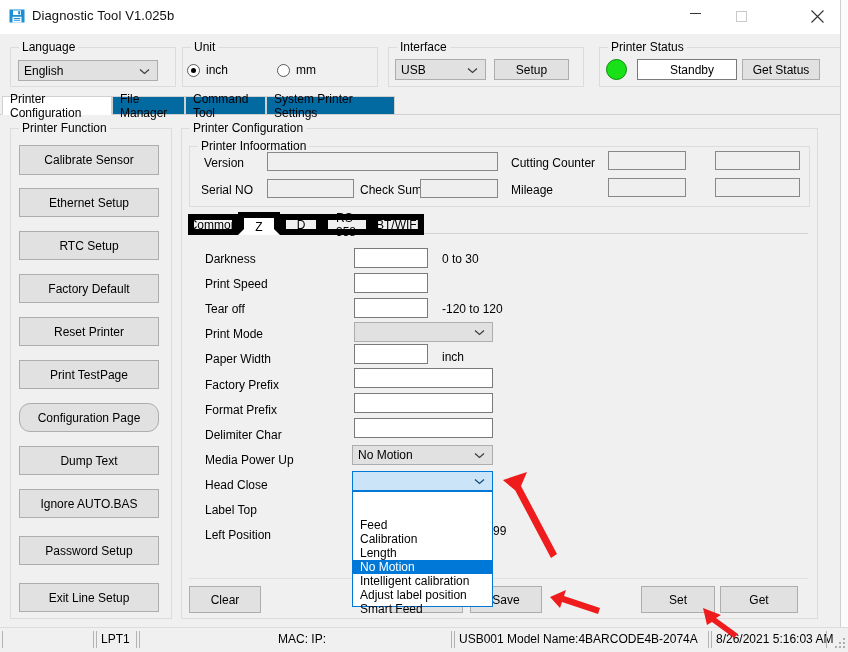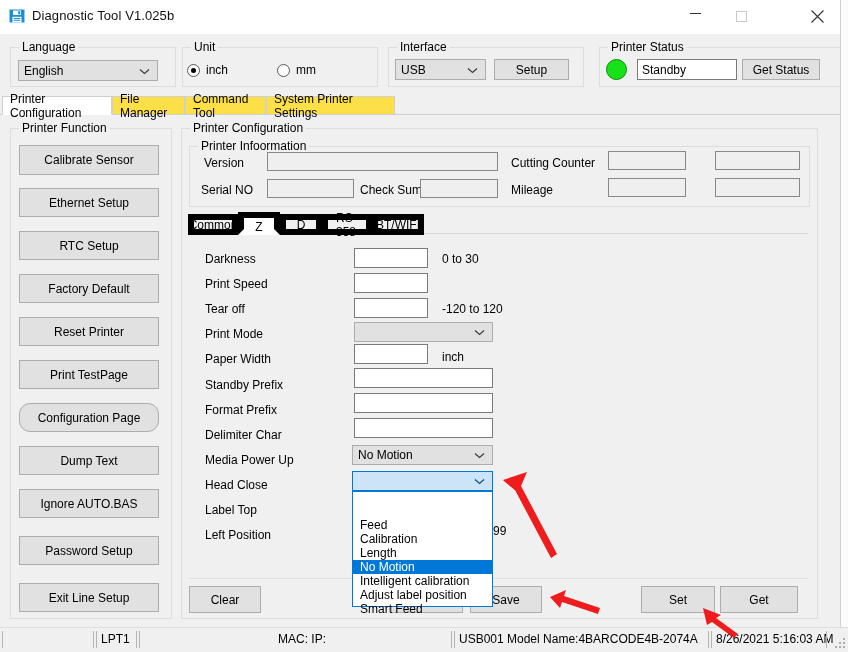--- a/index.html
+++ b/index.html
@@ -39,21 +39,21 @@
 
   .radio{position:absolute;display:flex;align-items:center;}
   .radio .dot{width:13px;height:13px;border-radius:50%;border:1px solid #5a5a5a;background:#fff;
               box-sizing:border-box;position:relative;}
   .radio .dot.on::after{content:"";position:absolute;left:3px;top:3px;width:5px;height:5px;border-radius:50%;background:#000;}
   .radio span.t{margin-left:6px;font-size:12px;}
 
   
   .tabstrip{position:absolute;left:0;top:96px;width:848px;height:19px;}
   .tabstrip .base{position:absolute;left:0;top:18px;width:848px;height:1px;background:#d0d0d0;}
-  .tab{position:absolute;top:0;height:19px;box-sizing:border-box;background:#fde047;border:1px solid #d0d0d0;
+  .tab{position:absolute;top:0;height:19px;box-sizing:border-box;background:#0369a1;border:1px solid #d0d0d0;
        display:flex;align-items:center;justify-content:center;font-size:12px;padding:0 7px;cursor:default;}
   .tab.sel{background:#fff;border-bottom:1px solid #fff;z-index:3;font-weight:normal;}
 
   
   .itab{position:absolute;height:21px;box-sizing:border-box;background:#f0f0f0;border:6px solid #000000;
         display:flex;align-items:center;justify-content:center;font-size:12px;padding:0 8px;cursor:default;}
   .itab.sel{background:#fff;border-bottom-color:#fff;z-index:3;}
 
   
   .ddpop{position:absolute;background:#fff;border:1px solid #0078d7;box-sizing:border-box;z-index:40;}
@@ -142,21 +142,21 @@
   </div>
   <div class="btn" style="left:494px;top:59px;width:75px;height:21px;">
     <span>Setup</span>
   </div>
 
   <div class="gb" style="left:599px;top:47px;width:240px;height:38px;">
     <span class="gb-legend">Printer  Status</span>
   </div>
   <div class="led" style="left:606px;top:59px;width:21px;height:21px;"></div>
   <div class="txt" style="left:637px;top:59px;width:100px;height:21px;">
-    <div style="padding:3px 0 0 4px;font-size:12px;">Standby</div>
+    <div style="padding:3px 0 0 4px;font-size:12px;margin-left:28px;">Standby</div>
   </div>
   <div class="btn" style="left:742px;top:59px;width:78px;height:21px;">
     <span>Get Status</span>
   </div>
 
   <div class="tabstrip">
     <div class="base"></div>
     <div class="tab sel" style="left:2px;width:110px;">
       <span>Printer Configuration</span>
     </div>
@@ -284,21 +284,21 @@
           <path d="M1 1.5 L5.5 5.5 L10 1.5" stroke="#3c3c3c" stroke-width="1.2" fill="none"></path>
         </svg></span>
   </div>
 
   <span class="lbl" style="left:205px;top:352px;">Paper Width</span>
   <div class="txt" style="left:354px;top:344px;width:74px;height:20px;">
     <div style="padding:2px 0 0 4px;"></div>
     </div>
   <span class="lbl" style="left:442px;top:350px;">inch</span>
 
-  <span class="lbl" style="left:205px;top:378px;">Standby Prefix</span>
+  <span class="lbl" style="left:205px;top:378px;">Factory Prefix</span>
   <div class="txt" style="left:354px;top:368px;width:139px;height:20px;">
     <div style="padding:2px 0 0 4px;"></div>
     </div>
 
   <span class="lbl" style="left:205px;top:403px;">Format Prefix</span>
   <div class="txt" style="left:354px;top:393px;width:139px;height:20px;">
     <div style="padding:2px 0 0 4px;"></div>
     </div>
 
   <span class="lbl" style="left:205px;top:428px;">Delimiter Char</span>

